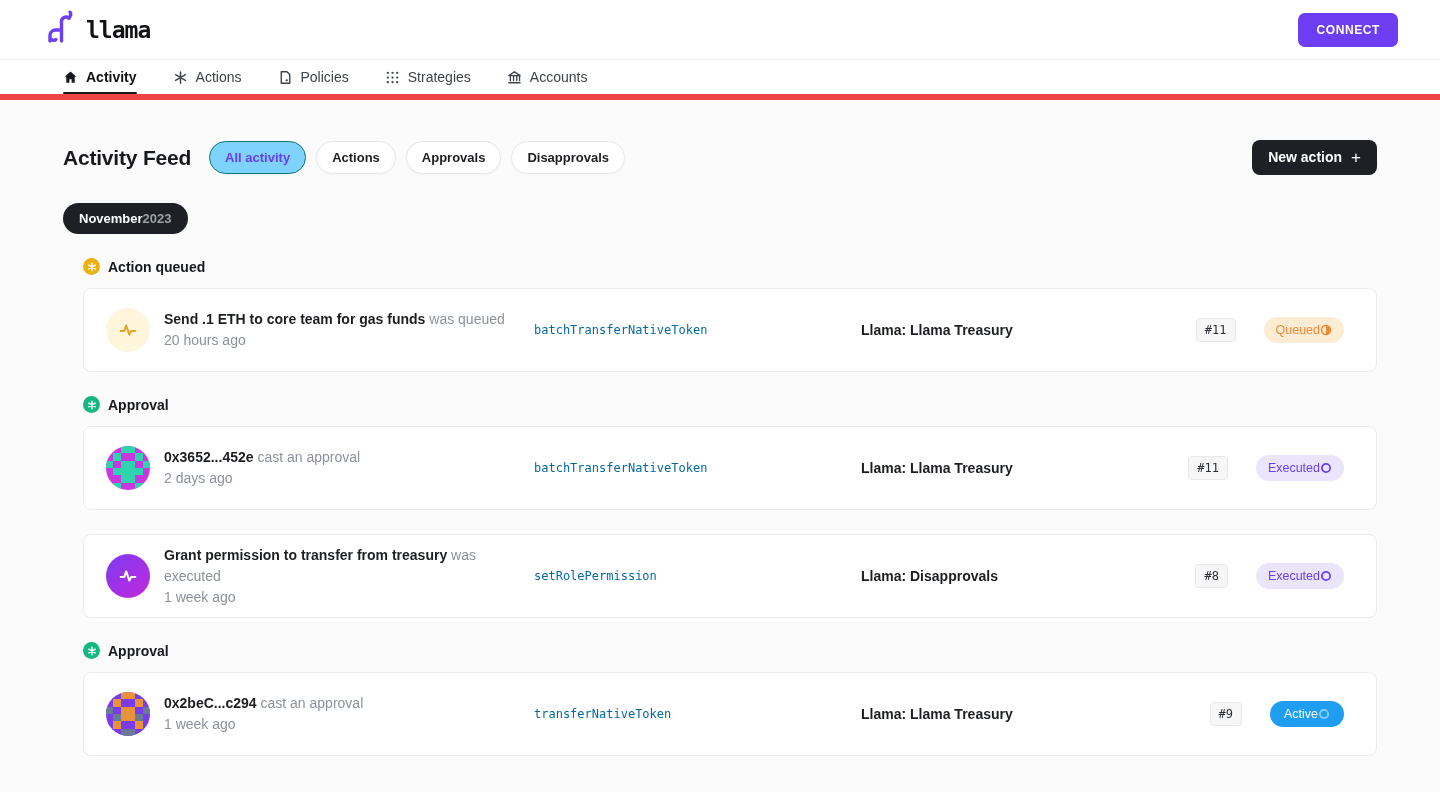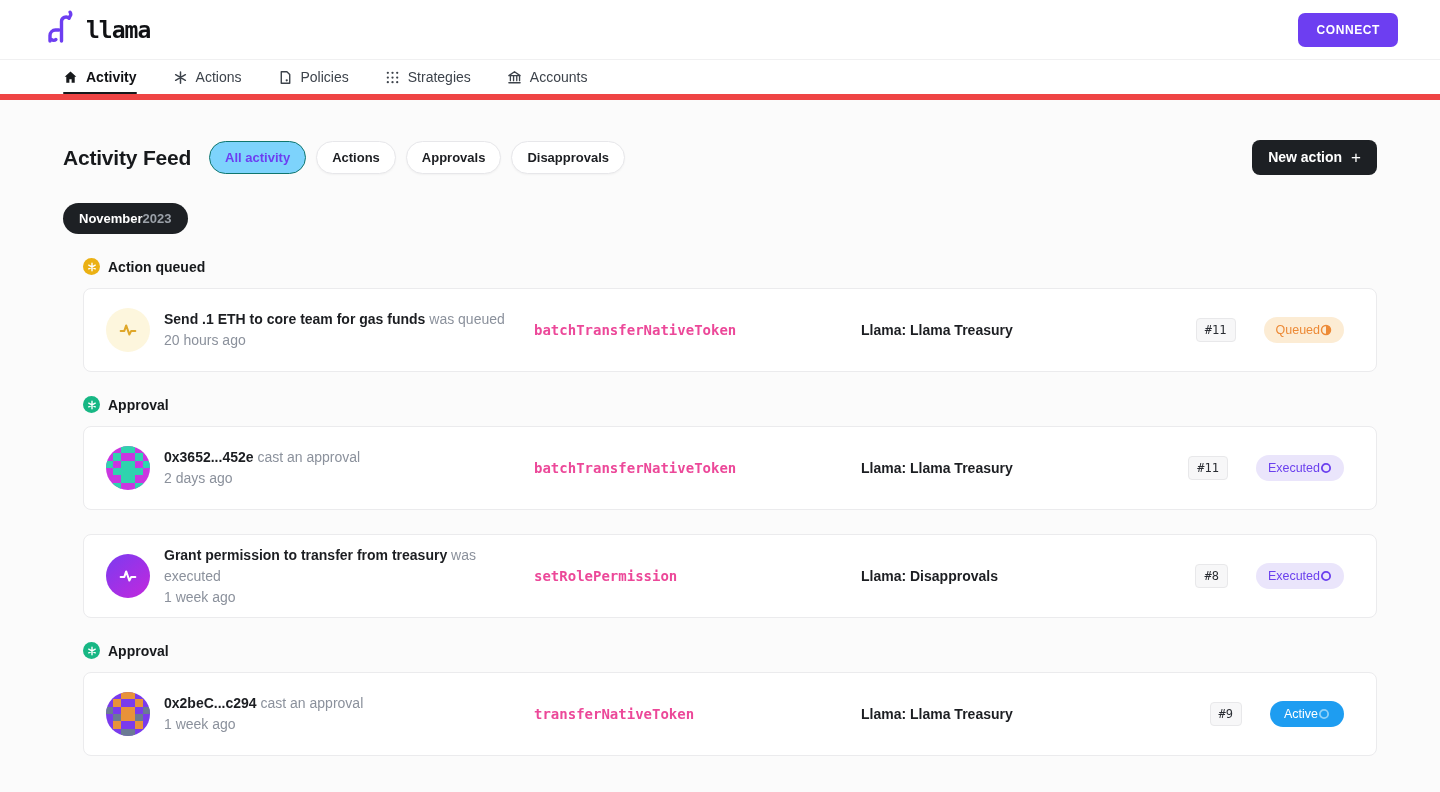--- a/index.html
+++ b/index.html
@@ -59,21 +59,21 @@
   .card{background:#fff; border:1px solid var(--border); border-radius:8px; cursor:pointer;}
   .row{display:grid; grid-template-columns:428px 327px 1fr auto; align-items:center; height:82px; padding:0 32px 0 22px;}
   .row-left{display:flex; align-items:center; gap:14px;}
   .row-avatar{width:44px; height:44px; border-radius:50%; flex:none; display:flex; align-items:center; justify-content:center; overflow:hidden;}
   .pulse-amber{background:var(--amber-soft); color:var(--amber-glyph);}
   .pulse-purple{background:linear-gradient(140deg,var(--pulse-g1),var(--pulse-g2)); color:#fff;}
   .row-title{font-size:14px; line-height:21px;}
   .row-title b{font-weight:bold; color:#1c1e22;}
   .muted{color:var(--muted); font-weight:400;}
   .row-time{font-size:14px; line-height:21px; color:var(--muted);}
-  .row-fn{font-family:"DejaVu Sans Mono",monospace; font-size:14px; color:#ec4899;font-weight:bold;}
+  .row-fn{font-family:"DejaVu Sans Mono",monospace; font-size:12px; color:#0369a1;}
   .row-account{font-size:14px; font-weight:600; color:#1c1e22;}
   .row-badges{display:flex; align-items:center; gap:28px;}
   .num-badge{font-family:"DejaVu Sans Mono",monospace; font-size:12px; color:#2a2d33; background:#f7f7f8;
     border:1px solid #e8e8ea; border-radius:4px; padding:4px 8px;}
   .status{display:inline-flex; align-items:center; justify-content:center; gap:0; font-size:12.5px; font-weight:400;
     border-radius:999px; padding:6px 12px; min-width:74px;}
   .st-queued{background:var(--queued-bg); color:var(--queued-fg);}
   .st-exec{background:var(--exec-bg); color:var(--exec-fg);}
   .st-active{background:var(--active-bg); color:#fff;}
   .status svg{display:block;}

